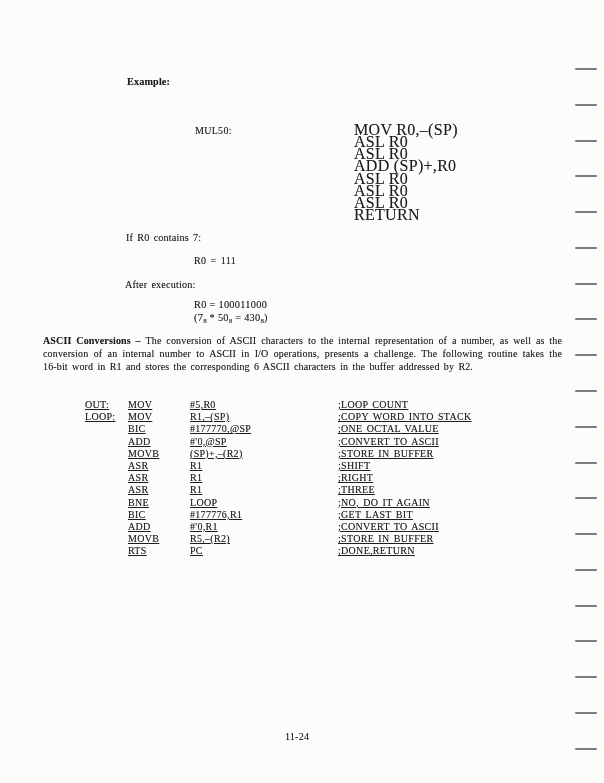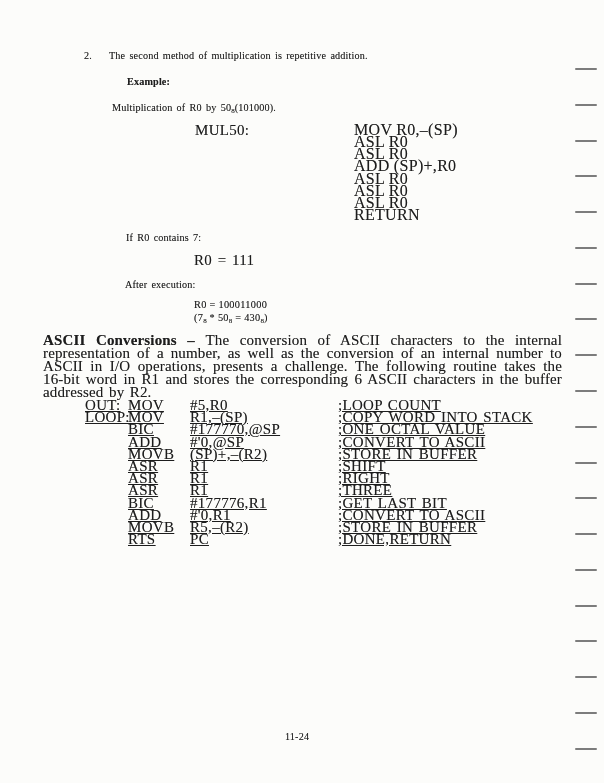--- a/index.html
+++ b/index.html
@@ -25,35 +25,35 @@
 
   .example-heading { left: 127px; top: 75px; }
   .mult-line { left: 112px; top: 101px; }
 
   sub.octal {
     font-size: 7px;
     vertical-align: -2px;
     letter-spacing: 0;
   }
 
-  .code { font-size: 15px; letter-spacing: 0.3px; }
+  .code { font-size: 10px; letter-spacing: 0.3px; }
   .mul50-label { left: 195px; top: 124px; }
   .mul50-code { left: 354px; top: 124px; }
   .mul50-code div { height: 12.15px; line-height: 12.15px; white-space: nowrap; }
 
   .if-r0-heading { left: 126px; top: 231px; }
   .if-r0-value { left: 194px; top: 254px; }
   .after-heading { left: 125px; top: 278px; }
   .after-result { left: 194px; top: 299px; }
   .after-result div { height: 12.5px; line-height: 12.5px; white-space: nowrap; }
 
   .ascii-para {
     position: absolute;
     left: 43px; top: 334px; width: 519px;
-    font-size: 15px; line-height: 13.1px;
+    font-size: 10px; line-height: 13.1px;
     text-align: justify;
     word-spacing: 1.6px; letter-spacing: 0.15px;
     white-space: normal;
     margin: 0;
   }
 
   .listing { left: 85px; top: 399px; text-decoration: underline; }
   .listing-row {
     display: grid;
     grid-template-columns: 43px 62px 148px auto;
@@ -69,29 +69,23 @@
     left: 575px; width: 22px; height: 2px;
     opacity: 0.72;
     border-radius: 1px;
   }
 </style>
 </head>
 <body>
 
 <div class="page">
 
-  <div class="abs t item-line">
-    <span class="item-num">2.</span><span>The second method of multiplication is repetitive addition.</span>
-  </div>
 
   <div class="abs t bold example-heading">Example:</div>
 
-  <div class="abs t mult-line">
-    <span>Multiplication of R0 by 50</span><sub class="octal">8</sub><span>(101000).</span>
-  </div>
 
   <div class="abs t code mul50-label">MUL50:</div>
   <div class="abs code mul50-code" style="font-size:16px;">
     <div>MOV R0,–(SP)</div>
     <div>ASL R0</div>
     <div>ASL R0</div>
     <div>ADD (SP)+,R0</div>
     <div>ASL R0</div>
     <div>ASL R0</div>
     <div>ASL R0</div>
@@ -154,20 +148,26 @@
         <span class="listing-label"></span>
         <span class="listing-opcode">ASR</span>
         <span class="listing-operand">R1</span>
         <span class="listing-comment">;RIGHT</span>
       </div>
     <div class="listing-row">
         <span class="listing-label"></span>
         <span class="listing-opcode">ASR</span>
         <span class="listing-operand">R1</span>
         <span class="listing-comment">;THREE</span>
+      </div>
+    <div class="listing-row">
+        <span class="listing-label"></span>
+        <span class="listing-opcode">BNE</span>
+        <span class="listing-operand">LOOP</span>
+        <span class="listing-comment">;NO, DO IT AGAIN</span>
       </div>
     <div class="listing-row">
         <span class="listing-label"></span>
         <span class="listing-opcode">BIC</span>
         <span class="listing-operand">#177776,R1</span>
         <span class="listing-comment">;GET LAST BIT</span>
       </div>
     <div class="listing-row">
         <span class="listing-label"></span>
         <span class="listing-opcode">ADD</span>

